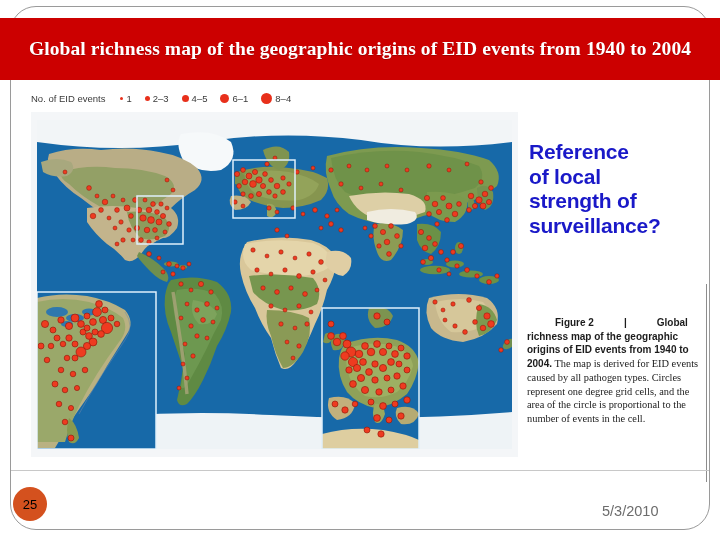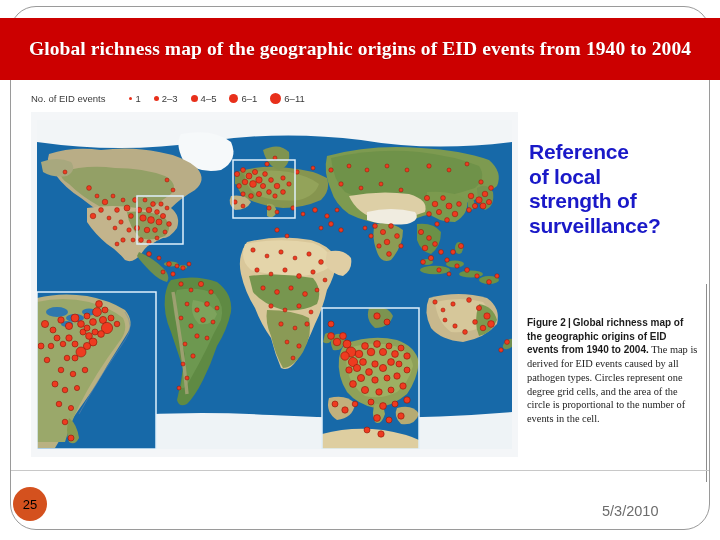--- a/index.html
+++ b/index.html
@@ -58,21 +58,21 @@
     top: 89px;
     height: 18px;
     display: flex;
     align-items: center;
     gap: 0px;
   }
   #legend-label {
     font-family: "Liberation Sans", sans-serif;
     font-size: 9.5px;
     color: #3a3a3a;
-    margin-right: 24px;
+    margin-right: 15px;
     white-space: nowrap;
   }
   .legend-item {
     display: flex;
     align-items: center;
     margin-right: 13px;
   }
   .legend-dot {
     display: inline-block;
     background: #e8301b;
@@ -116,21 +116,21 @@
     position: absolute;
     left: 527px;
     top: 316px;
     width: 172px;
     font-family: "Liberation Serif", serif;
     font-size: 10.4px;
     line-height: 1.32;
     color: #1c1c1c;
     text-align: left;
   }
-  #caption b { font-family: "Liberation Sans", sans-serif; font-size: 10px; }
+  #caption b { font-family: "Liberation Sans", sans-serif; font-size: 10px; margin-left: 28px; }
   #caption-rule {
     position: absolute;
     left: 706px;
     top: 284px;
     width: 0;
     height: 198px;
     border-left: 1px solid #8d8d8d;
   }
 
   
@@ -202,21 +202,21 @@
     <span class="legend-item">
       <span class="legend-dot" style="width:7px;height:7px;"></span>
       <span class="legend-cap">4–5</span>
     </span>
     <span class="legend-item">
       <span class="legend-dot" style="width:9px;height:9px;"></span>
       <span class="legend-cap">6–1</span>
     </span>
     <span class="legend-item">
       <span class="legend-dot" style="width:11px;height:11px;"></span>
-      <span class="legend-cap">6–11</span>
+      <span class="legend-cap">8–4</span>
     </span>
   </div>
 
   <div id="figure">
     <svg id="map-svg" viewBox="0 0 487 345">
       <defs>
         <clipPath id="mapclip">
             <rect x="6" y="8" width="475" height="329"></rect>
           </clipPath>
         <clipPath id="insetUS">

